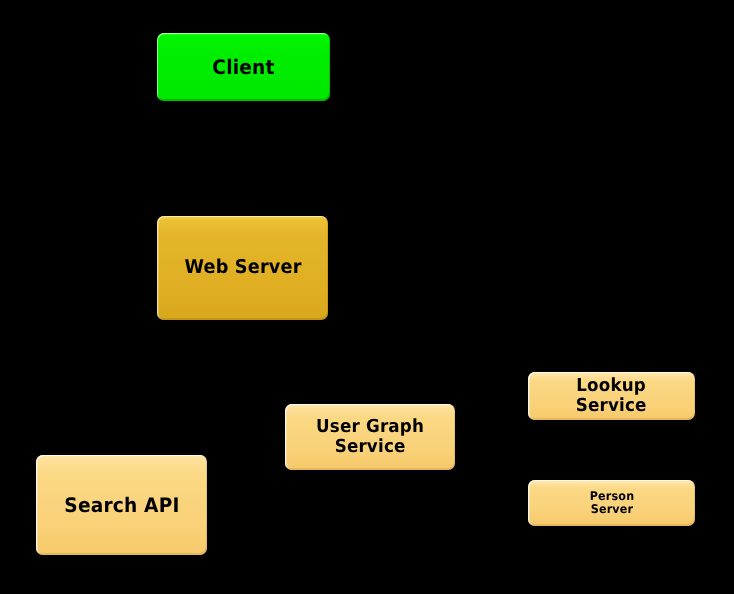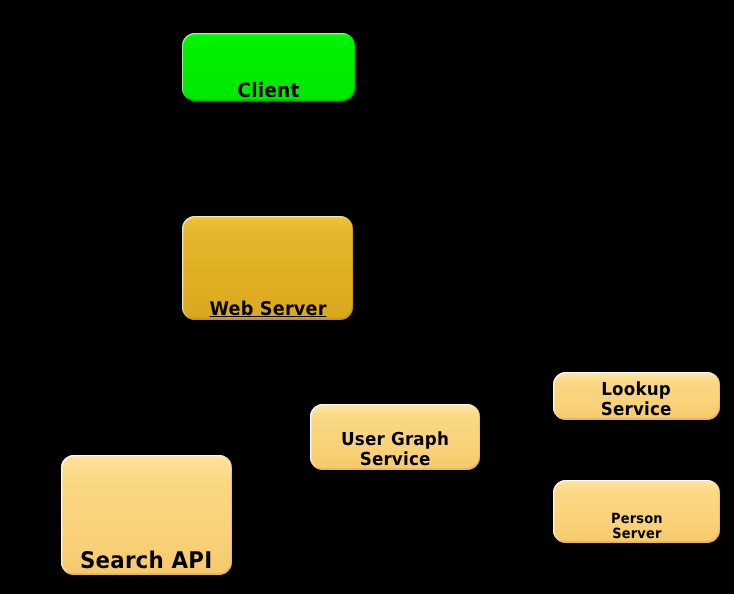--- a/index.html
+++ b/index.html
@@ -13,31 +13,30 @@
     width: 734px;
     height: 594px;
     background: #000000;
     overflow: hidden;
     font-family: "DejaVu Sans", sans-serif;
   }
   .node {
     position: absolute;
     box-sizing: border-box;
     display: flex;
-    align-items: flex-end;
+    align-items: center;
     justify-content: center;
     text-align: center;
     color: #000000;
     font-weight: bold;
     font-family: "DejaVu Sans", sans-serif;
     letter-spacing: 0.2px;
     line-height: 1.12;
     user-select: none;
-    border-radius: 13px;
-    margin-left: 25px;
+    border-radius: 7px;
   }
   .node .label {
     display: block;
     white-space: pre-line;
     padding: 0 6px;
     text-rendering: geometricPrecision;
     transform: scaleX(0.93);
   }
 
   
@@ -73,36 +72,36 @@
 </style>
 </head>
 <body>
 
 <div id="canvas" style="background: rgb(0, 0, 0);">
 
   <div class="node bevel-green" style="left: 157px; top: 33px; width: 173px; height: 68px; font-size: 20px; color: rgb(0, 0, 0);">
     <span class="label">Client</span>
   </div>
 
-  <div class="node bevel-gold" style="left: 157px; top: 216px; width: 171px; height: 104px; font-size: 19px; color: rgb(0, 0, 0); text-decoration: underline;">
+  <div class="node bevel-gold" style="left: 157px; top: 216px; width: 171px; height: 104px; font-size: 19px; color: rgb(0, 0, 0);">
     <span class="label">Web Server</span>
   </div>
 
   <div class="node bevel-tan" style="left: 528px; top: 372px; width: 167px; height: 48px; font-size: 18px; color: rgb(0, 0, 0);">
     <span class="label">Lookup
 Service</span>
   </div>
 
   <div class="node bevel-tan" style="left: 285px; top: 404px; width: 170px; height: 66px; font-size: 18px; color: rgb(0, 0, 0);">
     <span class="label">User Graph
 Service</span>
   </div>
 
-  <div class="node bevel-tan" style="left: 528px; top: 480px; width: 167px; height: 63px; font-size: 14px; color: rgb(0, 0, 0);">
+  <div class="node bevel-tan" style="left: 528px; top: 480px; width: 167px; height: 46px; font-size: 12px; color: rgb(0, 0, 0);">
     <span class="label">Person
 Server</span>
   </div>
 
-  <div class="node bevel-tan" style="left: 36px; top: 455px; width: 171px; height: 120px; font-size: 23px; color: rgb(0, 0, 0);">
+  <div class="node bevel-tan" style="left: 36px; top: 455px; width: 171px; height: 100px; font-size: 20px; color: rgb(0, 0, 0);">
     <span class="label">Search API</span>
   </div>
 
 </div>
 
 </body></html>

